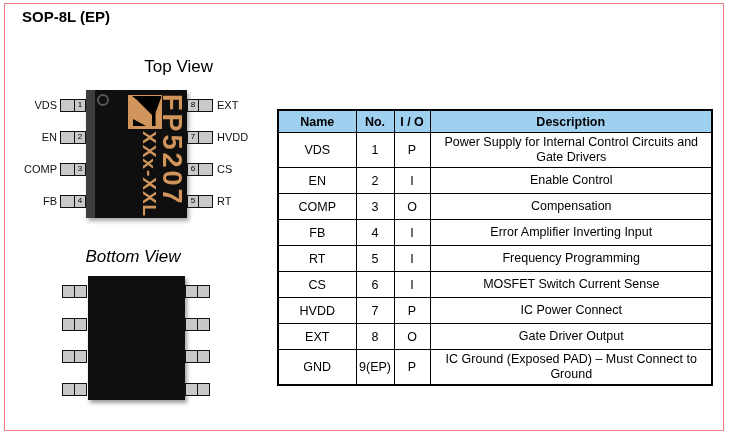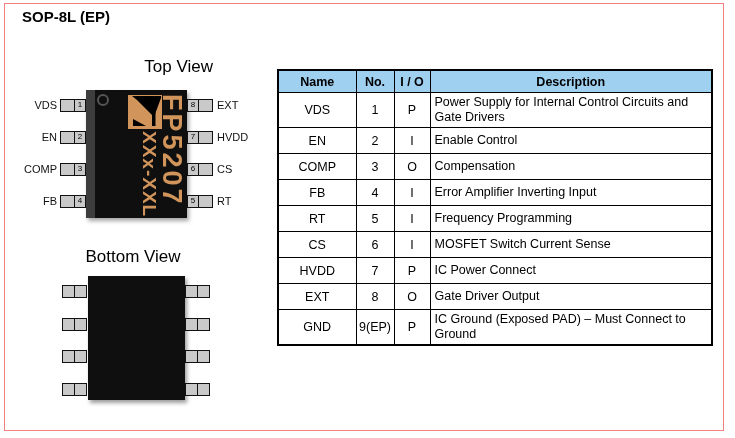--- a/index.html
+++ b/index.html
@@ -38,36 +38,36 @@
   .pin-label{font-size:11px;line-height:13px;color:#111;}
   .left .pin-label{margin-right:3px;}
   .right .pin-label{margin-left:4px;}
   .pin-lead,.pin-num{box-sizing:border-box;height:13px;background:var(--pin-fill);border:1px solid #111;flex:none;}
   .pin-lead{width:15px;}
   .pin-num{width:12px;margin-left:-1px;font-size:8px;line-height:10px;text-align:center;color:#000;}
   .right .pin-num{margin-left:0;}
   .right .pin-lead{margin-left:-1px;}
 
   #bottomview{position:absolute;left:25px;top:243px;width:245px;height:190px;}
-  #bottomview .view-label{left:28px;top:4px;width:160px;}
+  #bottomview .view-label{left:28px;top:4px;width:160px;font-style:italic;}
   .bv-body{position:absolute;left:63px;top:33px;width:97px;height:124px;background:var(--chip-body);box-shadow:2px 3px 4px #9e9e9e;}
   .bv-pad{position:absolute;left:80px;top:64px;width:63px;height:65px;background:var(--pad-fill);display:flex;flex-direction:column;align-items:center;justify-content:center;font-size:12px;line-height:15px;}
   .bv-pin{position:absolute;display:flex;}
   .bv-pin.left{left:37px;}
   .bv-pin.right{left:160px;}
   .bv-seg{box-sizing:border-box;width:13px;height:13px;background:var(--pin-fill);border:1px solid #111;flex:none;}
   .bv-seg + .bv-seg{margin-left:-1px;}
 
   
   #pin-table-wrap{position:absolute;left:277px;top:69px;}
-  table{border-collapse:collapse;table-layout:fixed;width:436px;border:2px solid #000;font-family:"Liberation Sans",sans-serif;}
+  table{border-collapse:collapse;table-layout:fixed;width:436px;border:2px solid #000;font-family:"Liberation Sans",sans-serif;margin-top:40px;}
   th,td{border:1px solid #000;padding:0;font-size:12.5px;}
   th{background:var(--header-bg);height:21px;font-weight:bold;text-align:center;}
   td{height:21px;text-align:center;}
-  td.desc{text-align:left;padding:2px 3px 2px 4px;line-height:15px;}
+  td.desc{text-align:center;padding:2px 3px 2px 4px;line-height:15px;}
   col.c-name{width:78px;} col.c-no{width:38px;} col.c-io{width:36px;}
 </style>
 </head>
 <body>
 
 <div class="frame"></div>
 
 <div class="doc-title">SOP-8L (EP)</div>
 
 <div id="topview">

